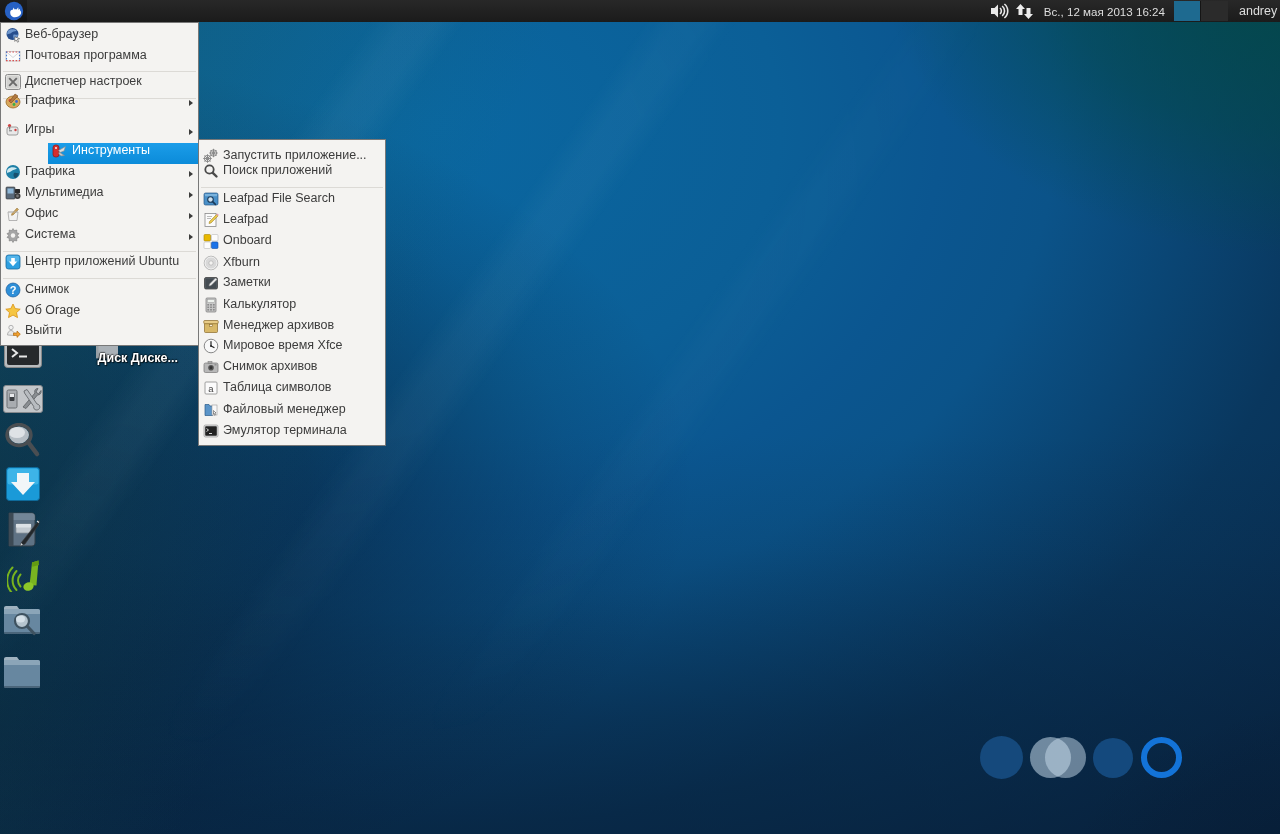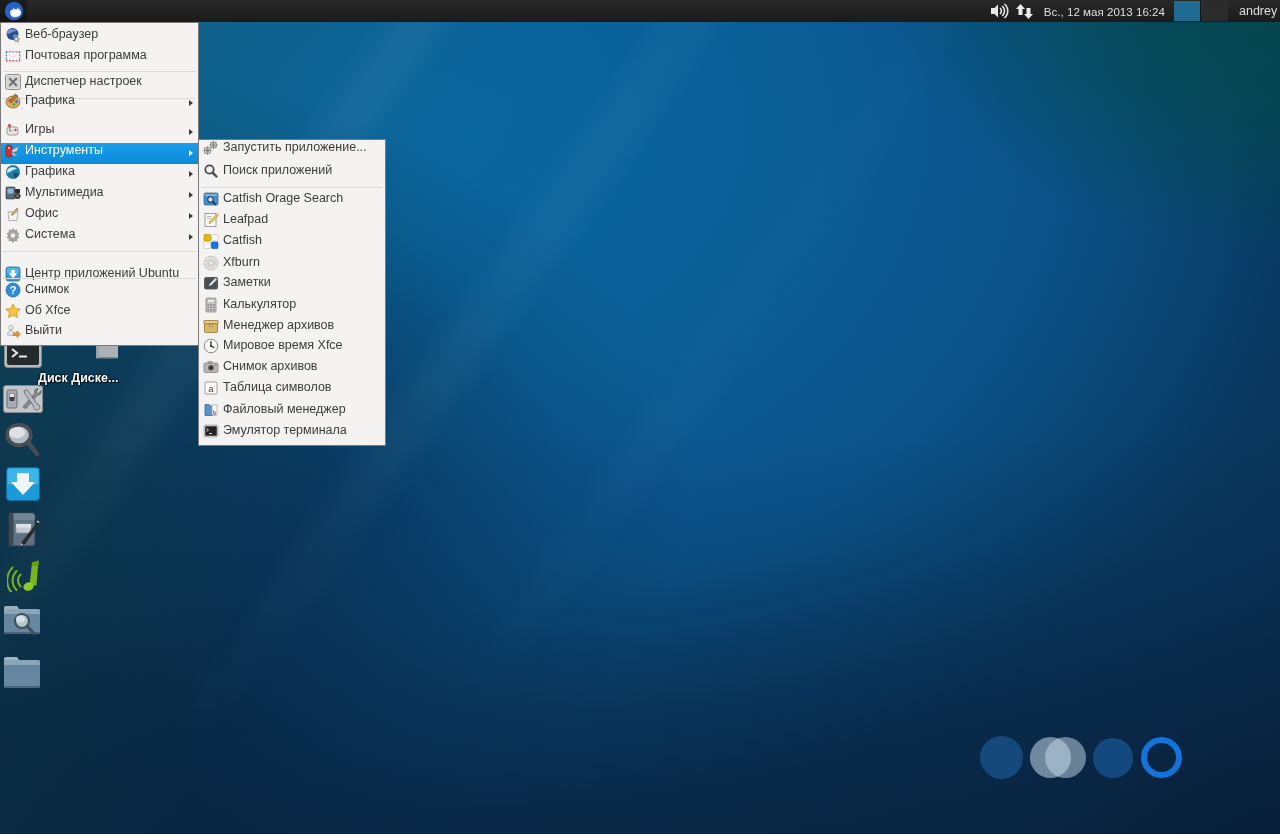--- a/index.html
+++ b/index.html
@@ -40,30 +40,30 @@
 #wsw2{position:absolute;left:1200px;top:1px;width:28px;height:20px;background:#2b2b2b;border-left:1px solid #151515;box-sizing:border-box;}
 
 
 #menu{position:absolute;left:0;top:22px;width:199px;height:324px;background:#f4f3f1;
  border:1px solid #787878;box-sizing:border-box;}
 #submenu{position:absolute;left:198px;top:139px;width:188px;height:307px;background:#f4f3f1;
  border:1px solid #787878;box-sizing:border-box;}
 .mi{position:absolute;left:0px;width:100%;height:21px;display:flex;}
 .mi .ic{width:16px;height:16px;margin-left:4px;margin-right:4px;flex:none;}
 .mi .t{font-size:12.5px;color:#3c3c3c;white-space:nowrap;}
-.mi.hl{background:linear-gradient(#1b9de9,#0b8bd9);}
+.mi.hl{background:linear-gradient(#1b9de9,#0b8bd9);margin-left:47px;}
 .mi.hl .t{color:#fff;}
 .sep{position:absolute;left:2px;right:2px;height:1px;background:#dcdad6;}
 .ar{position:absolute;right:5px;top:50%;margin-top:-3.5px;width:0;height:0;
  border-left:4px solid #3a3a3a;border-top:3.2px solid transparent;border-bottom:3.2px solid transparent;}
 .hl .ar{border-left-color:#fff;}
 
 
 .dicon{position:absolute;}
-#dlabel{position:absolute;left:38px;top:371px;width:140px;text-align:left;
+#dlabel{position:absolute;left:38px;top:351px;width:140px;text-align:right;
  font-size:12.5px;font-weight:bold;color:#fff;
  text-shadow:1px 1px 1px rgba(0,0,0,0.75), -1px 0px 1px rgba(0,0,0,0.4), 0px -1px 1px rgba(0,0,0,0.4), 0 0 2px rgba(0,0,0,0.5);}
 </style>
 </head>
 <body>
 <div id="wall"></div>
 <div id="streaks"></div>
 <div class="wc" id="wc1"></div>
 <div class="wc" id="wc2a"></div>
 <div class="wc" id="wc2b"></div>
@@ -257,54 +257,54 @@
     </div>
   <div class="mi" style="top:204px">
       <span class="ic"><svg width="16" height="16" viewBox="0 0 16 16">
     <path d="M8 1.5 L9.3 3.6 L11.8 3 L11.7 5.6 L14 6.6 L12.4 8.5 L14 10.4 L11.7 11.4 L11.8 14 L9.3 13.4 L8 15.5 L6.7 13.4 L4.2 14 L4.3 11.4 L2 10.4 L3.6 8.5 L2 6.6 L4.3 5.6 L4.2 3 L6.7 3.6 Z" fill="#a5a5a5" stroke="#7e7e7e" stroke-width="0.6"></path>
     <circle cx="8" cy="8.5" r="2.2" fill="#f4f3f1"></circle>
   </svg></span>
       <span class="t">Система</span>
       <span class="ar"></span>
     </div>
   <div class="sep" style="top:228px"></div>
-  <div class="mi" style="top:243px;height:23px">
+  <div class="mi" style="top:231px;height:23px">
       <span class="ic"><svg width="16" height="16" viewBox="0 0 16 16">
     <rect x="1" y="1" width="14" height="14" rx="2.5" fill="#2e9fe0" stroke="#1a6aa0" stroke-width="0.8"></rect>
     <rect x="1.8" y="1.8" width="12.4" height="6" rx="2" fill="#55b5ea"></rect>
     <path d="M6.2 4 L9.8 4 L9.8 7.5 L12.2 7.5 L8 12.2 L3.8 7.5 L6.2 7.5 Z" fill="#fff"></path>
   </svg></span>
       <span class="t">Центр приложений Ubuntu</span>
     </div>
   <div class="sep" style="top:255px"></div>
   <div class="mi" style="top:259.2px">
       <span class="ic"><svg width="16" height="16" viewBox="0 0 16 16">
     <circle cx="8" cy="8" r="7" fill="#2e8fd8" stroke="#1a5a9a" stroke-width="0.7"></circle>
     <text x="8" y="12.2" font-family="Liberation Sans" font-size="11" font-weight="bold" fill="#fff" text-anchor="middle">?</text>
   </svg></span>
       <span class="t">Снимок</span>
     </div>
   <div class="mi" style="top:280px">
       <span class="ic"><svg width="16" height="16" viewBox="0 0 16 16">
     <path d="M8 1 L10.2 5.6 L15.2 6.2 L11.5 9.6 L12.5 14.6 L8 12.1 L3.5 14.6 L4.5 9.6 L0.8 6.2 L5.8 5.6 Z" fill="#f5c542" stroke="#d89010" stroke-width="0.8"></path>
   </svg></span>
-      <span class="t">Об Xfce</span>
+      <span class="t">Об Orage</span>
     </div>
   <div class="mi" style="top:300px">
       <span class="ic"><svg width="16" height="16" viewBox="0 0 16 16">
     <circle cx="6" cy="4.5" r="2.2" fill="#f0f0f0" stroke="#999" stroke-width="0.7"></circle>
     <path d="M2.5 12 C2.5 9 4.5 7.5 6 7.5 C7.5 7.5 9 8.8 9.2 10.5 L9.3 12.5 Z" fill="#e8e8e8" stroke="#999" stroke-width="0.7"></path>
     <path d="M8.5 10 L12 10 L12 8 L15.3 11.2 L12 14.4 L12 12.4 L8.5 12.4 Z" fill="#f0a030" stroke="#b06a10" stroke-width="0.7"></path>
   </svg></span>
       <span class="t">Выйти</span>
     </div>
 </div>
 
 <div id="submenu">
-  <div class="mi" style="top:0">
+  <div class="mi" style="top:8px">
       <span class="ic"><svg width="16" height="16" viewBox="0 0 16 16">
     <g fill="none" stroke="#8a8a8a" stroke-width="1">
     <circle cx="10.5" cy="5" r="3.2"></circle>
             <circle cx="10.5" cy="5" r="1"></circle>
     <path d="M10.5 0.8 L10.5 9.2 M6.3 5 L14.7 5 M7.5 2 L13.5 8 M7.5 8 L13.5 2"></path>
     <circle cx="4.5" cy="10.5" r="3.2"></circle>
             <circle cx="4.5" cy="10.5" r="1"></circle>
     <path d="M4.5 6.3 L4.5 14.7 M0.3 10.5 L8.7 10.5 M1.5 7.5 L7.5 13.5 M1.5 13.5 L7.5 7.5"></path>
     </g>
   </svg></span>
@@ -318,39 +318,39 @@
       <span class="t">Поиск приложений</span>
     </div>
   <div class="sep" style="top:47.4px"></div>
   <div class="mi" style="top:51px">
       <span class="ic"><svg width="16" height="16" viewBox="0 0 16 16">
     <rect x="1" y="2" width="14" height="12" rx="1.5" fill="#4a90c8" stroke="#2a5a88" stroke-width="0.7"></rect>
     <rect x="2" y="3" width="12" height="2.2" fill="#7ab2dc"></rect>
     <circle cx="7.5" cy="8.5" r="2.8" fill="#cfe2f0" stroke="#1a3a5a" stroke-width="1.1"></circle>
     <path d="M9.6 10.6 L12.4 13.4" stroke="#1a3a5a" stroke-width="1.6" stroke-linecap="round"></path>
   </svg></span>
-      <span class="t">Catfish Orage Search</span>
+      <span class="t">Leafpad File Search</span>
     </div>
   <div class="mi" style="top:72.2px">
       <span class="ic"><svg width="16" height="16" viewBox="0 0 16 16">
     <rect x="2" y="1.5" width="11" height="13" fill="#fbfbfb" stroke="#8a8a8a" stroke-width="0.8"></rect>
     <path d="M13.5 2.5 L15 4 L8 11 L6 11.5 L6.5 9.5 Z" fill="#e8c84a" stroke="#9a7a1a" stroke-width="0.5"></path>
     <path d="M13.5 2.5 L14.4 1.6 L15.9 3.1 L15 4 Z" fill="#e89ab0"></path>
     <path d="M4 4.5 L9 4.5 M4 6.5 L8 6.5" stroke="#aaa" stroke-width="0.8"></path>
   </svg></span>
       <span class="t">Leafpad</span>
     </div>
   <div class="mi" style="top:93.3px">
       <span class="ic"><svg width="16" height="16" viewBox="0 0 16 16">
     <rect x="1" y="1.5" width="6.5" height="6.5" rx="1" fill="#e8b800" stroke="#a88400" stroke-width="0.6"></rect>
     <rect x="8.5" y="1.5" width="6.5" height="6.5" rx="1" fill="#fcfcfc" stroke="#bbb" stroke-width="0.6"></rect>
     <rect x="1" y="9" width="6.5" height="6.5" rx="1" fill="#fcfcfc" stroke="#bbb" stroke-width="0.6"></rect>
     <rect x="8.5" y="9" width="6.5" height="6.5" rx="1" fill="#1a72e8" stroke="#1150a8" stroke-width="0.6"></rect>
   </svg></span>
-      <span class="t">Catfish</span>
+      <span class="t">Onboard</span>
     </div>
   <div class="mi" style="top:114.5px">
       <span class="ic"><svg width="16" height="16" viewBox="0 0 16 16">
     <circle cx="8" cy="8" r="6.8" fill="#d8d8d8" stroke="#9a9a9a" stroke-width="0.7"></circle>
     <circle cx="8" cy="8" r="6" fill="none" stroke="#f2f2f2" stroke-width="1"></circle>
     <circle cx="8" cy="8" r="2.2" fill="#f4f3f1" stroke="#b0b0b0" stroke-width="0.7"></circle>
   </svg></span>
       <span class="t">Xfburn</span>
     </div>
   <div class="mi" style="top:135.3px">

